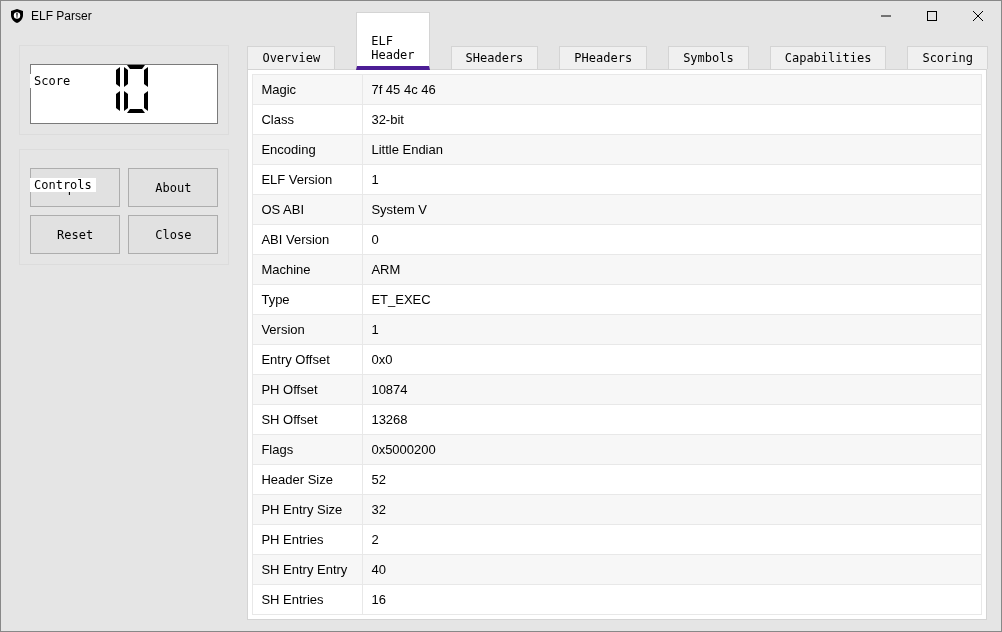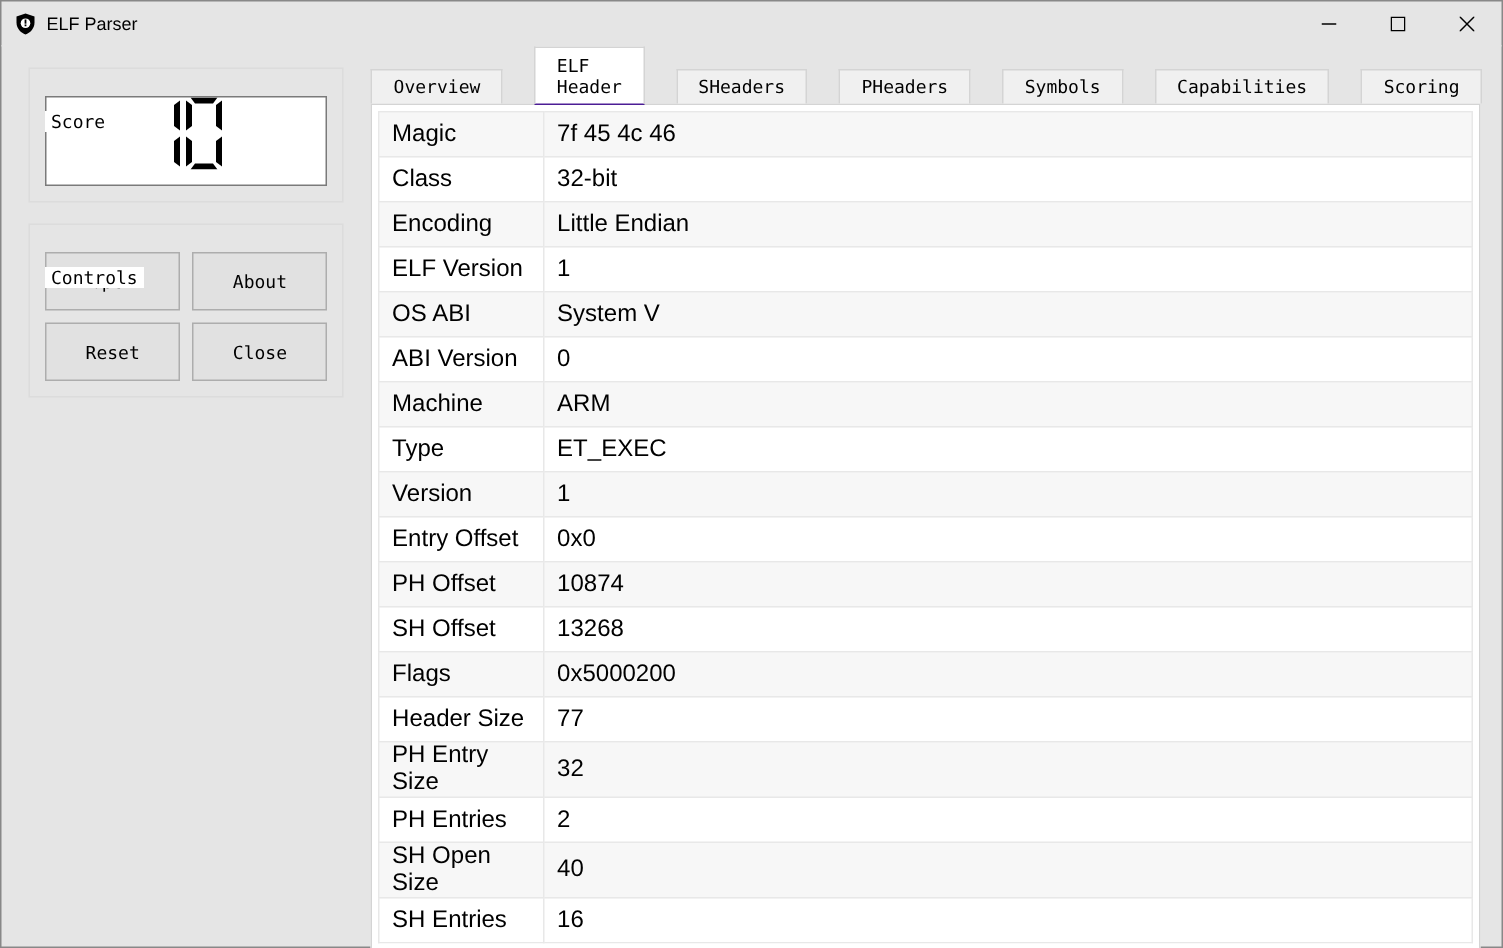--- a/index.html
+++ b/index.html
@@ -14,29 +14,29 @@
 .left-col { width: 280px; display: flex; flex-direction: column; gap: 14px; }
 .groupbox { border: 1px solid #dcdcdc; position: relative; padding: 18px 10px 10px 10px; }
 .groupbox .legend { position: absolute; top: -8px; left: 10px; background: #fff; padding: 0 4px; font-family: "SimSun", monospace; font-size: 12px; margin-top: 36px; }
 .score-display { border: 1px solid #7a7a7a; height: 60px; background: #fff; display: flex; align-items: center; justify-content: center; }
 .score-display .digits { font-family: "DSEG7", "Segment7", monospace; font-size: 44px; letter-spacing: 2px; font-weight: 400; }
 .controls-grid { display: grid; grid-template-columns: 1fr 1fr; gap: 8px; }
 .btn { height: 39px; border: 1px solid #adadad; background: #e1e1e1; font-family: "SimSun", monospace; font-size: 12px; display: flex; align-items: center; justify-content: center; cursor: default; }
 .right-col { flex: 1; display: flex; flex-direction: column; }
 .tabs { display: flex; height: 24px; align-items: flex-end; gap: 22px; }
 .tab { border: 1px solid #d4d4d4; border-bottom: none; padding: 4px 14px; font-family: "SimSun", monospace; font-size: 12px; background: #f0f0f0; margin-right: -1px; position: relative; }
-.tab.active { background: #fff; z-index: 2; border-bottom: 1px solid #4c1d95; margin-bottom: -1px; padding-top: 5px; }
+.tab.active { background: #fff; z-index: 2; border-bottom: 4px solid #4c1d95; margin-bottom: -1px; padding-top: 21px; }
 .tab-panel { flex: 1; border: 1px solid #d4d4d4; background: #fff; padding: 4px; display: flex; }
 .table-scroll { flex: 1; overflow-y: scroll; border: 0; }
 .table-scroll::-webkit-scrollbar { width: 17px; }
 .table-scroll::-webkit-scrollbar-track { background: #f0f0f0; }
 .table-scroll::-webkit-scrollbar-thumb { background: #cdcdcd; border: 1px solid #f0f0f0; }
 .table-scroll::-webkit-scrollbar-button { background: #f0f0f0; height: 17px; }
 table { width: 100%; border-collapse: collapse; }
-td { border: 1px solid #e8e8e8; padding: 0 8px; height: 30px; font-size: 16px; vertical-align: middle; }
+td { border: 1px solid #e8e8e8; padding: 0 8px; height: 30px; font-size: 13px; vertical-align: middle; }
 td.key { width: 110px; background: #f7f7f7; }
 tr:nth-child(odd) td.val { background: #f7f7f7; }
 tr:nth-child(even) td.val { background: #ffffff; }
 tr:nth-child(odd) td.key { background: #f7f7f7; }
 tr:nth-child(even) td.key { background: #ffffff; }
 
 tr:nth-child(even) td { background: #ffffff; }
 tr:nth-child(odd) td { background: #f7f7f7; }
 
 </style>
@@ -171,32 +171,32 @@
                 <tr>
                   <td class="key">SH Offset</td>
                   <td class="val">13268</td>
                 </tr>
                 <tr>
                   <td class="key">Flags</td>
                   <td class="val">0x5000200</td>
                 </tr>
                 <tr>
                   <td class="key">Header Size</td>
-                  <td class="val">77</td>
+                  <td class="val">52</td>
                 </tr>
                 <tr>
                   <td class="key">PH Entry Size</td>
                   <td class="val">32</td>
                 </tr>
                 <tr>
                   <td class="key">PH Entries</td>
                   <td class="val">2</td>
                 </tr>
                 <tr>
-                  <td class="key">SH Open Size</td>
+                  <td class="key">SH Entry Entry</td>
                   <td class="val">40</td>
                 </tr>
                 <tr>
                   <td class="key">SH Entries</td>
                   <td class="val">16</td>
                 </tr>
               </tbody>
           </table>
         </div>
       </div>

